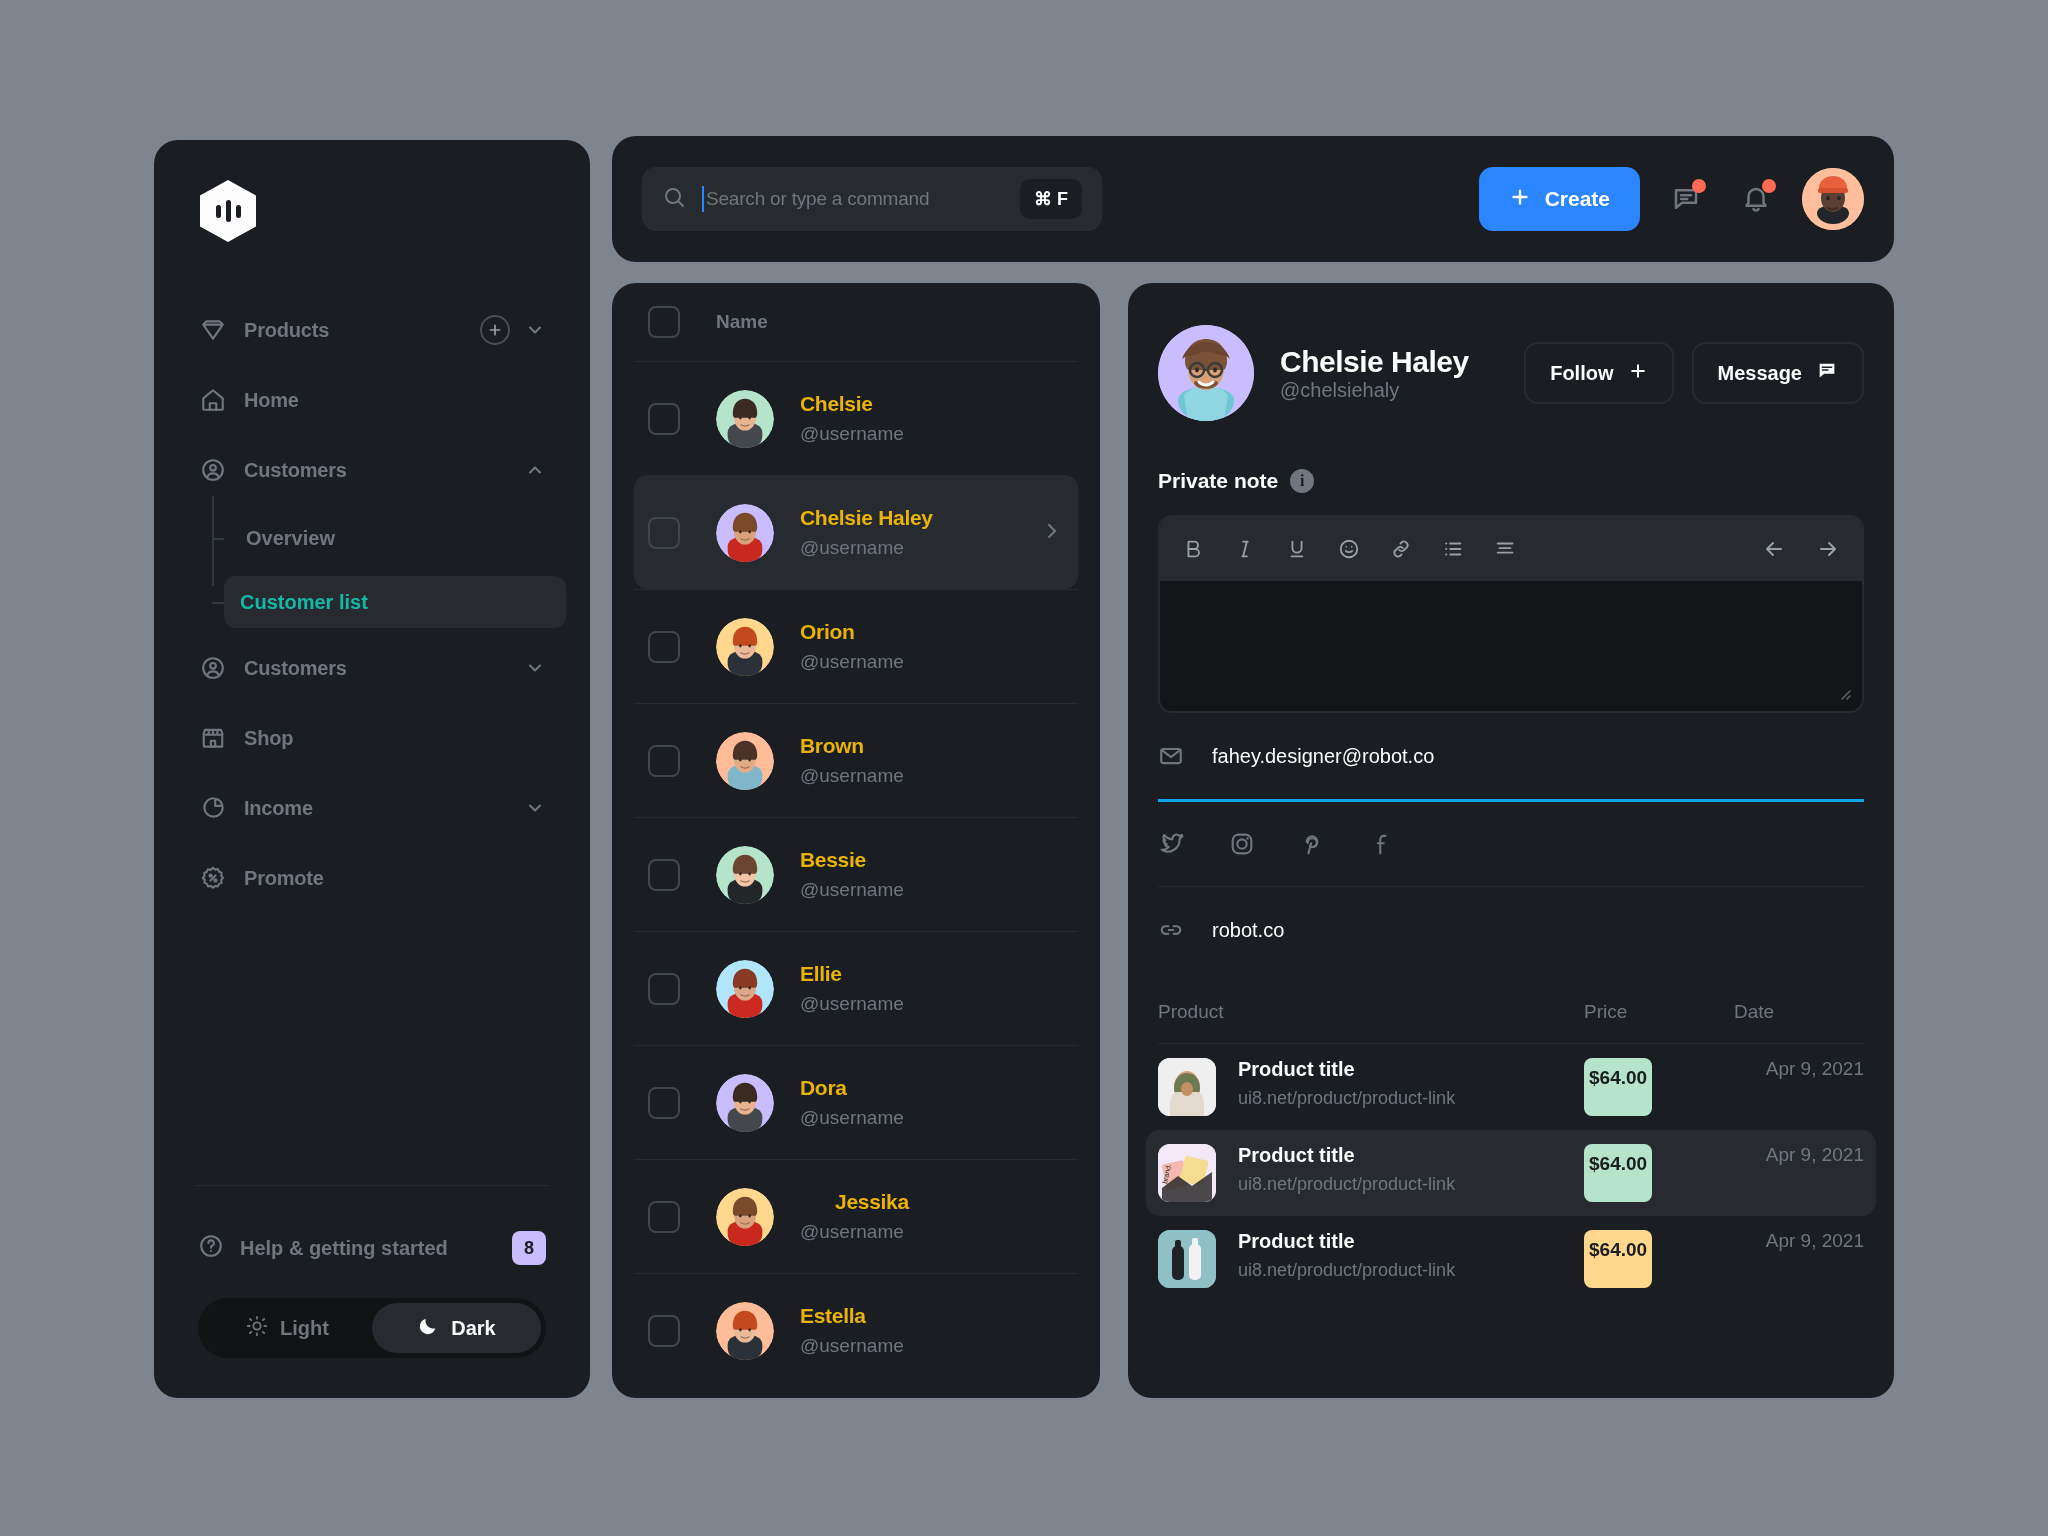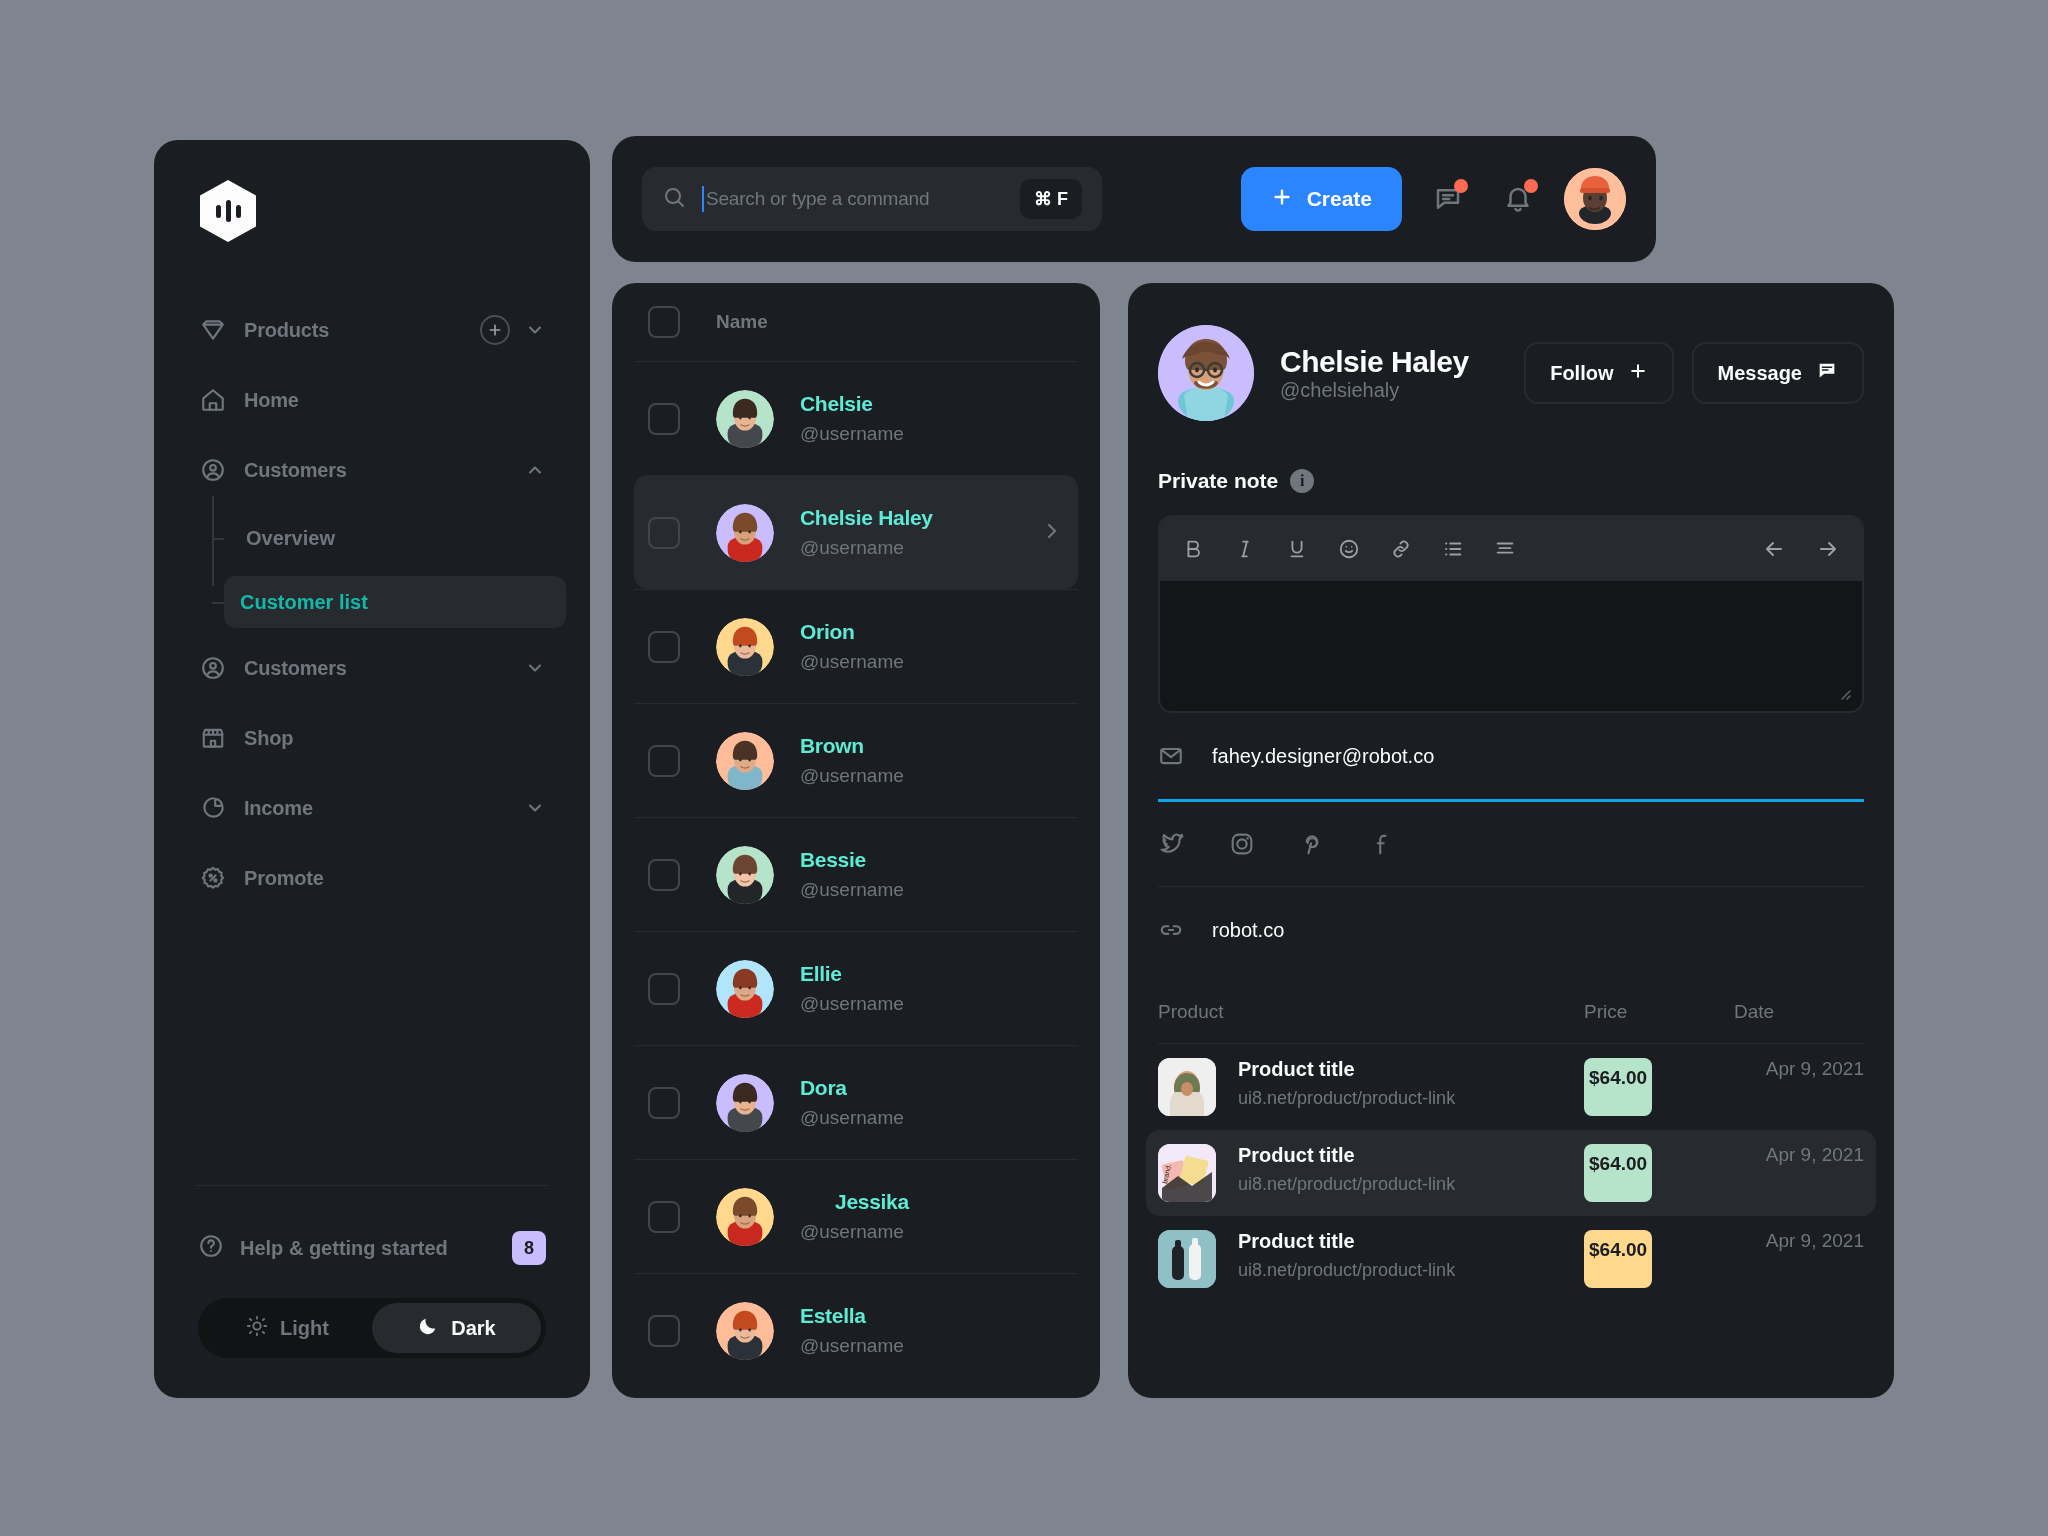--- a/index.html
+++ b/index.html
@@ -78,21 +78,21 @@
   }
   .theme-opt {
     flex: 1; display: flex; align-items: center; justify-content: center; gap: 12px;
     border-radius: 25px; font-size: 20px; font-weight: 700; color: #6f767e; cursor: pointer;
   }
   .theme-opt.active { background: #272b30; color: #fcfcfc; }
 
   
   .header {
     position: absolute; left: 612px; top: 136px;
-    width: 1044px; height: 126px;
+    width: 1282px; height: 126px;
     background: #1a1d21; border-radius: 24px;
     display: flex; align-items: center; padding: 0 30px;
   }
   .search-box {
     width: 460px; height: 64px; background: #272b30; border-radius: 14px;
     display: flex; align-items: center; padding: 0 20px;
   }
   .search-caret { width: 2px; height: 26px; background: #2a85ff; margin: 0 2px 0 16px; }
   .search-ph { font-size: 19px; color: #6f767e; flex: 1; letter-spacing: -0.2px; }
   .kbd {
@@ -128,21 +128,21 @@
   }
   .row {
     display: flex; align-items: center; height: 114px; padding: 0 14px;
     border-top: 1px solid #272b30; cursor: pointer; position: relative;
   }
   .row.sel {
     background: #272b30; border-radius: 14px; border-top-color: transparent;
   }
   .row .av { width: 58px; height: 58px; border-radius: 50%; margin-left: 36px; flex:0 0 58px; overflow:hidden; position:relative; }
   .row .txt { margin-left: 26px; }
-  .row .nm { font-size: 21px; font-weight: 700; color: #5eead4; letter-spacing: -0.3px; }
+  .row .nm { font-size: 21px; font-weight: 700; color: #eab308; letter-spacing: -0.3px; }
   .row .un { font-size: 19px; color: #6f767e; margin-top: 7px; }
   .row .arrow { margin-left: auto; color: #6f767e; }
 
   
   .detail {
     position: absolute; left: 1128px; top: 283px;
     width: 766px; height: 1115px;
     background: #1a1d21; border-radius: 24px;
     padding: 42px 30px 0;
   }

